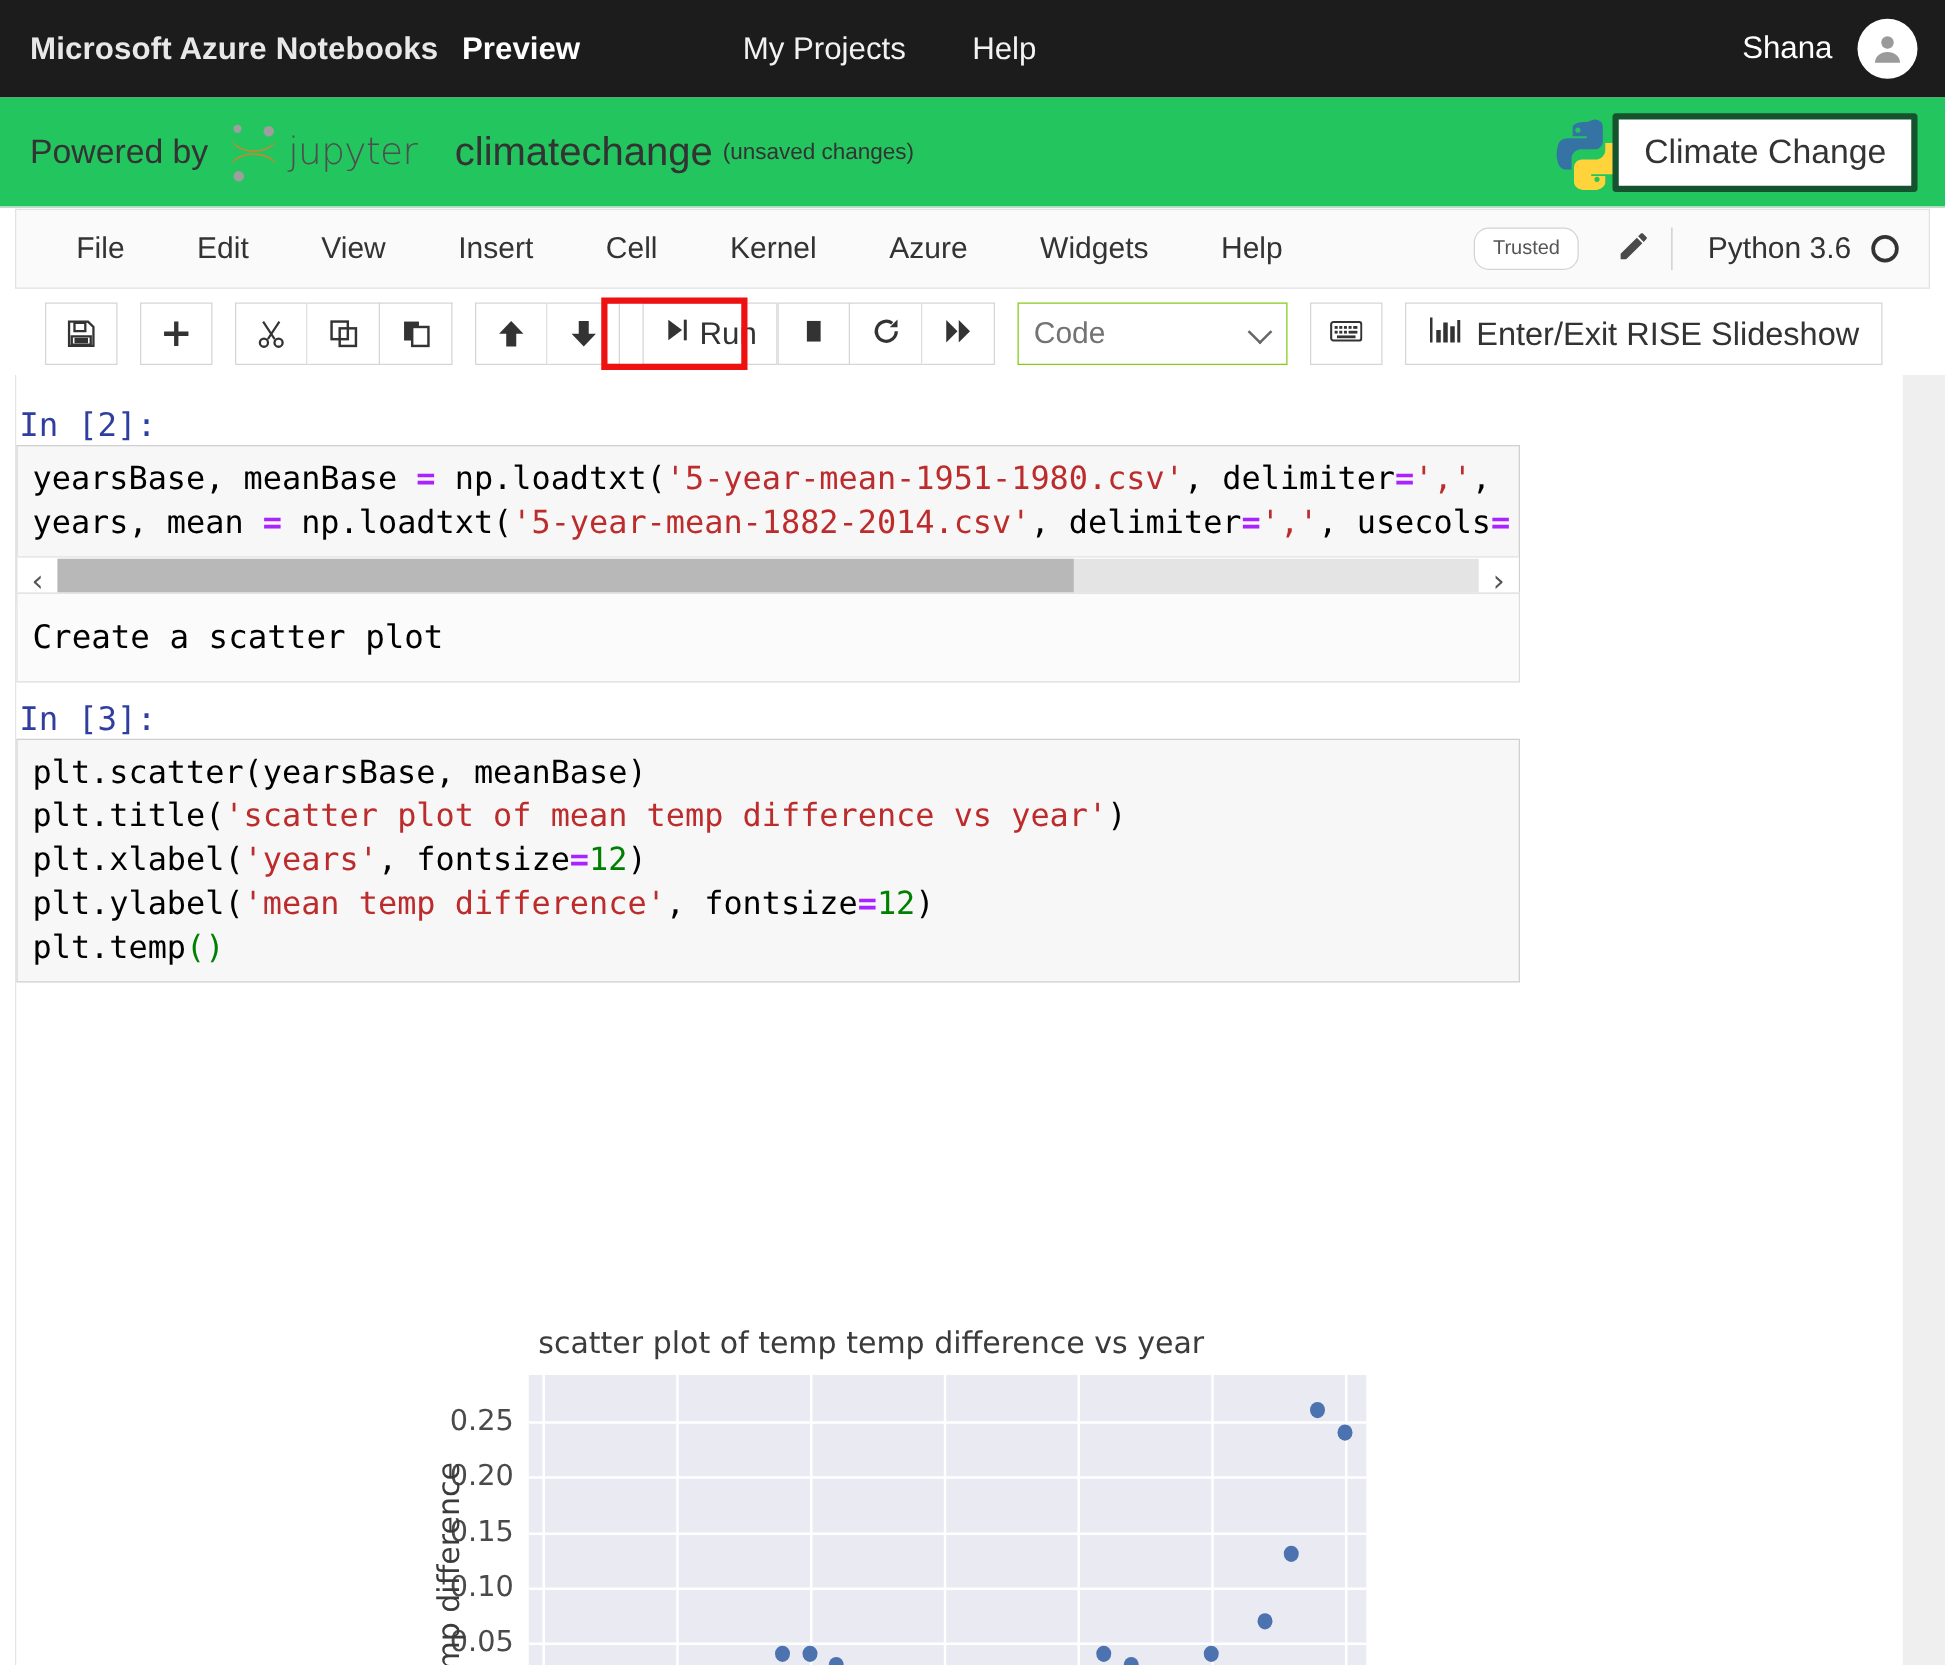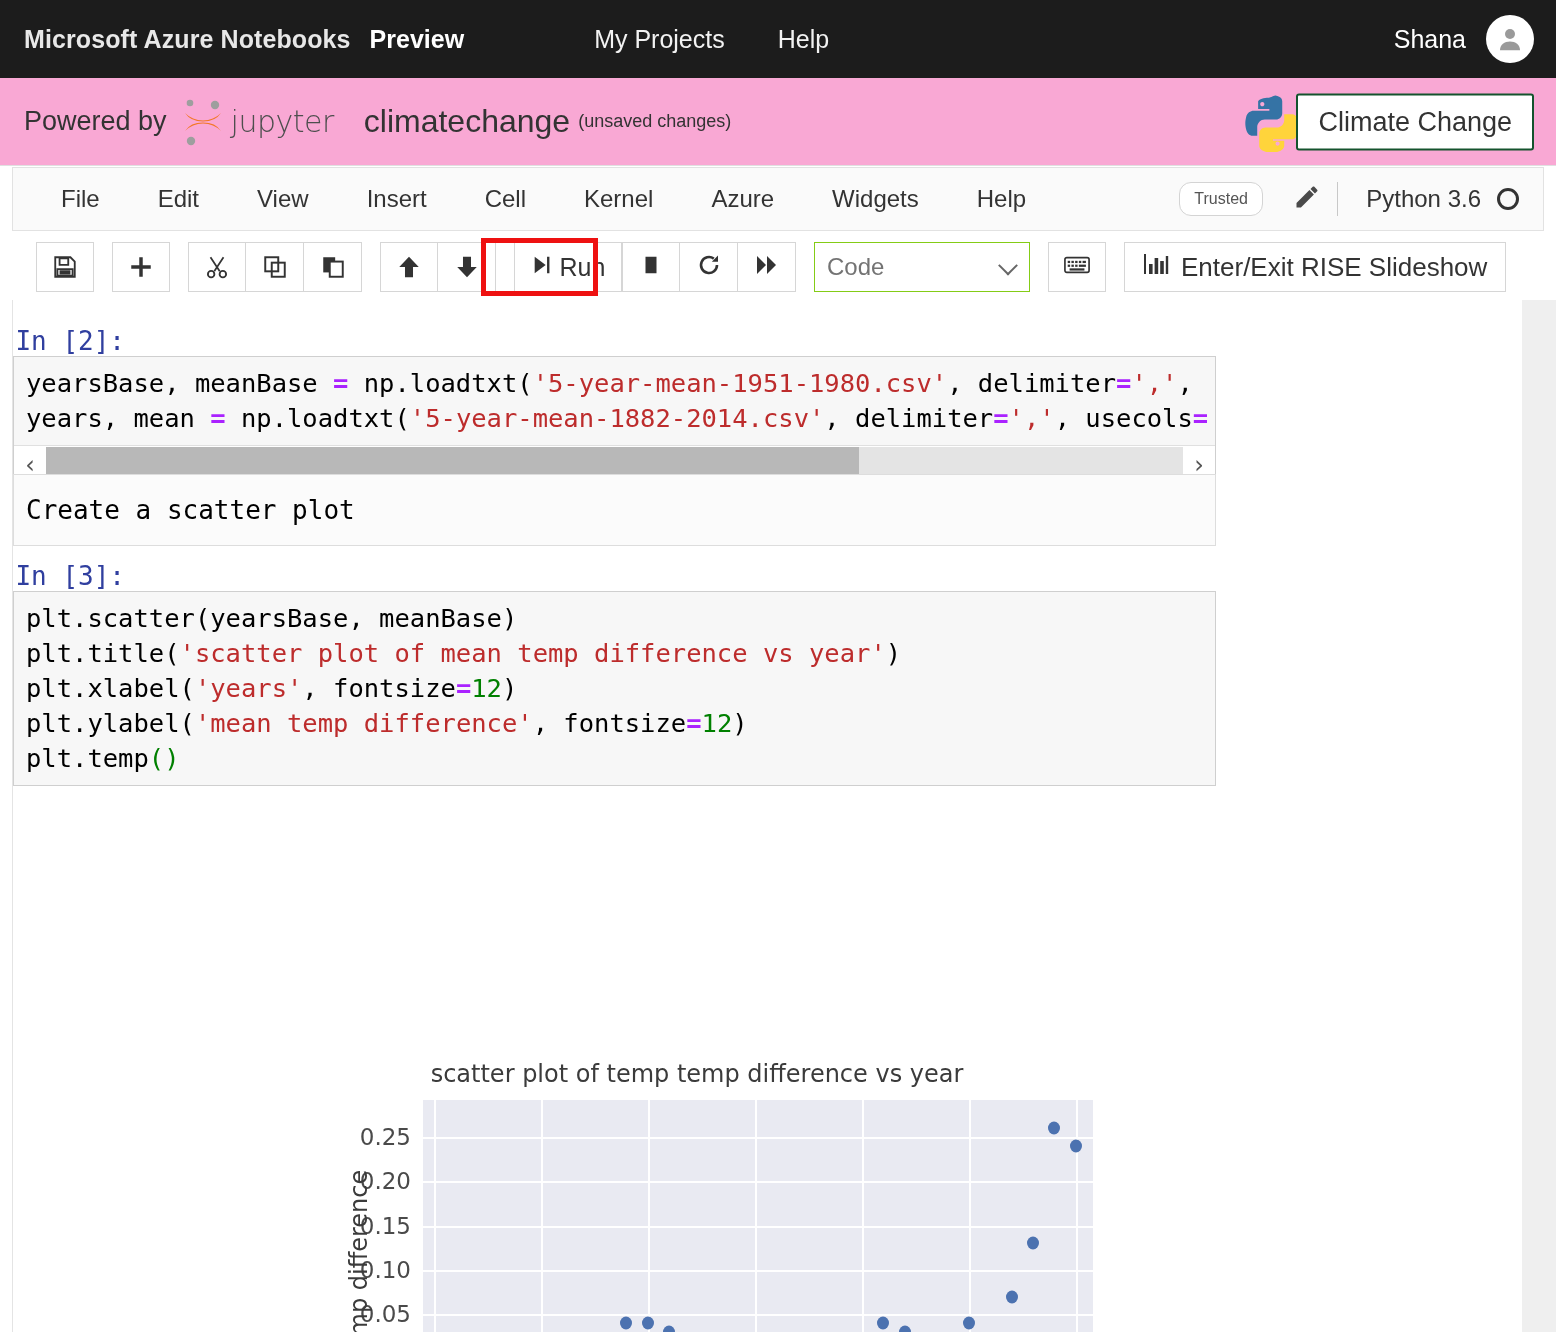--- a/index.html
+++ b/index.html
@@ -38,42 +38,42 @@
     position: absolute; right: 22px; top: 50%; transform: translateY(-50%);
     width: 48px; height: 48px; border-radius: 50%;
     background: #ffffff;
     display: flex; align-items: center; justify-content: center;
   }
 
   
   .jup-header {
     position: absolute; left: 0; top: 78px;
     width: 1556px; height: 88px;
-    background: #f9a8d4;
+    background: #22c55e;
     border-bottom: 1px solid #e0e0e0;
     display: flex; align-items: center;
   }
   .powered-by {
     margin-left: 24px; font-size: 27px; color: #333333;
   }
   .jup-logo-wrap { margin-left: 14px; display: flex; align-items: center; }
   .jup-wordmark {
     font-size: 30px; color: #4e4e4e; margin-left: 4px;
     font-family: "DejaVu Sans", sans-serif; font-weight: 300; letter-spacing: -0.5px;
   }
   .nb-name {
     margin-left: 30px; font-size: 32px; color: #333333; font-weight: 400;
   }
   .nb-unsaved {
     margin-left: 8px; font-size: 18px; color: #333333;
   }
   .py-logo { position: absolute; right: 258px; top: 16px; }
   .proj-btn {
     position: absolute; right: 22px; top: 50%; transform: translateY(-50%);
-    border: 2px solid #14532d; background: #ffffff;
+    border: 5px solid #14532d; background: #ffffff;
     font-size: 27px; color: #333333;
     padding: 11px 20px; border-radius: 3px;
     font-family: "Liberation Sans", sans-serif;
     cursor: pointer;
   }
 
   
   .menubar {
     position: absolute; left: 12px; top: 167px;
     width: 1532px; height: 64px;

